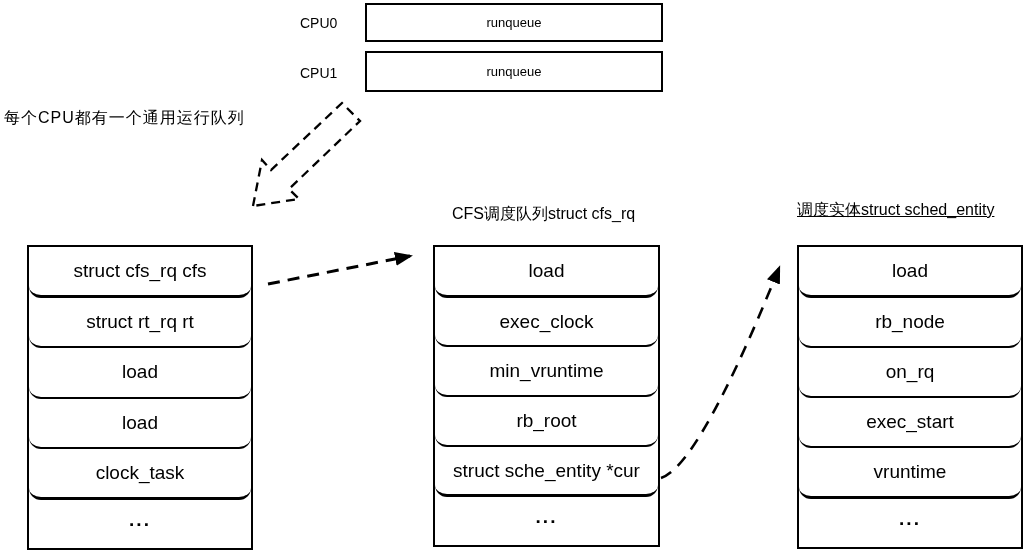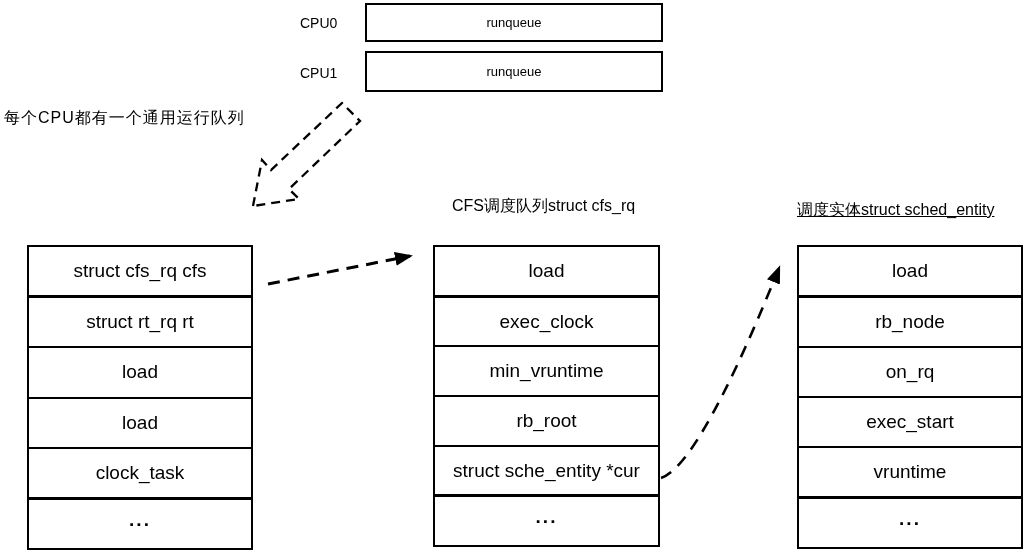--- a/index.html
+++ b/index.html
@@ -54,20 +54,21 @@
   }
   .cell {
     flex: 1;
     display: flex;
     align-items: center;
     justify-content: center;
     font-size: 19px;
     white-space: nowrap;
     border-bottom: 2px solid #000;
     overflow: visible;
+    border-radius: 12px;
   }
   .cell.thick { border-bottom-width: 3px; }
   .cell:last-child {
     border-bottom: none;
     font-weight: 700;
     letter-spacing: 2px;
   }
   .cell:last-child span { transform: translateY(-4px); display: inline-block; }
 </style>
 </head>
@@ -90,21 +91,21 @@
   </svg>
 
   <div class="abs cpu-label" style="left:300px; top:15px;">CPU0</div>
   <div class="abs runq-box" style="left:365px; top:3px; width:298px; height:39px;">runqueue</div>
 
   <div class="abs cpu-label" style="left:300px; top:65px;">CPU1</div>
   <div class="abs runq-box" style="left:365px; top:51px; width:298px; height:41px;">runqueue</div>
 
   <div class="abs caption" style="left:4px; top:108px;">每个CPU都有一个通用运行队列</div>
 
-  <div class="abs tbl-title" style="left:452px; top:196px;">CFS调度队列struct cfs_rq</div>
+  <div class="abs tbl-title" style="left:452px; top:204px;">CFS调度队列struct cfs_rq</div>
   <div class="abs tbl-title" style="left:797px; top:200px;text-decoration:underline;">调度实体struct sched_entity</div>
 
   <div class="abs tbl" style="left:27px; top:245px; width:226px; height:305px;">
     <div class="cell thick">struct cfs_rq cfs</div>
     <div class="cell">struct rt_rq rt</div>
     <div class="cell">load</div>
     <div class="cell">load</div>
     <div class="cell thick">clock_task</div>
     <div class="cell">
         <span>...</span>

